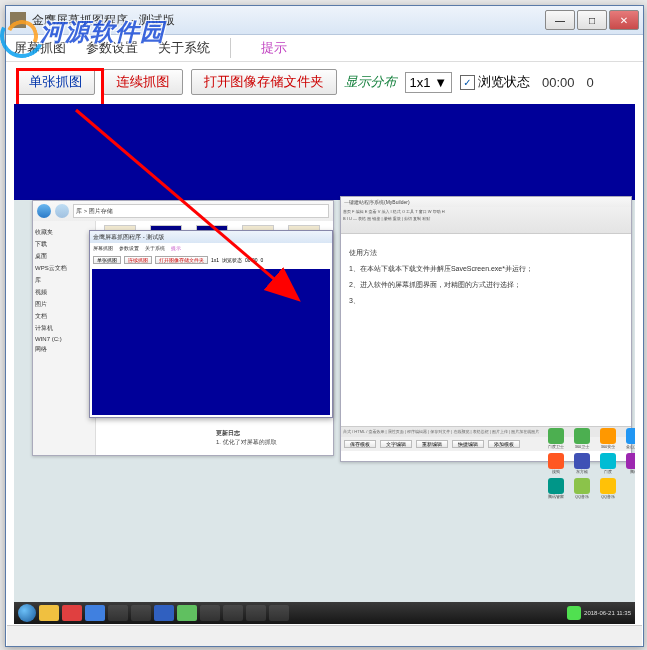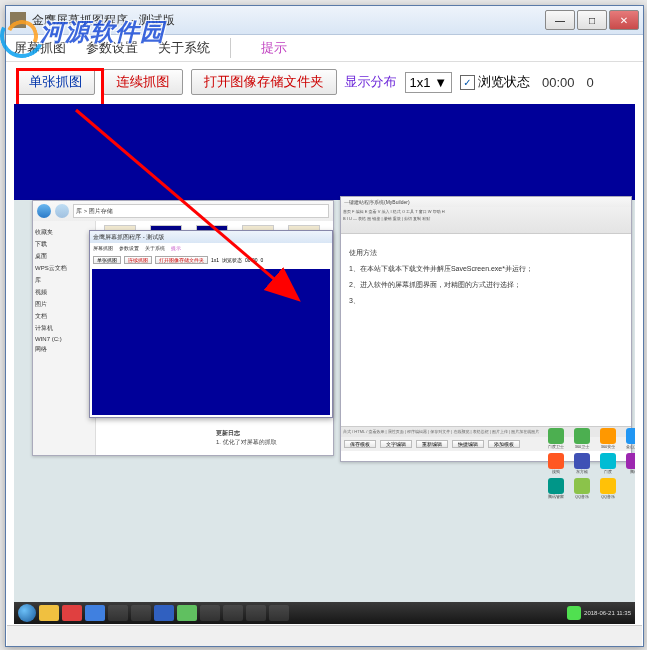--- a/index.html
+++ b/index.html
@@ -104,21 +104,22 @@
 }
 .tb-btn.red {
   color: #cc0000;
 }
 .red-box {
   position: absolute;
   border: 3px solid #ff0000;
   pointer-events: none;
 }
 .tb-label {
-  color: #6d28d9;
+  color: #15803d;
+  font-style: italic;
 }
 .tb-select {
   border: 1px solid #999;
   padding: 2px 4px;
   background: #fff;
 }
 .tb-check {
   display: flex;
   align-items: center;
   gap: 3px;

